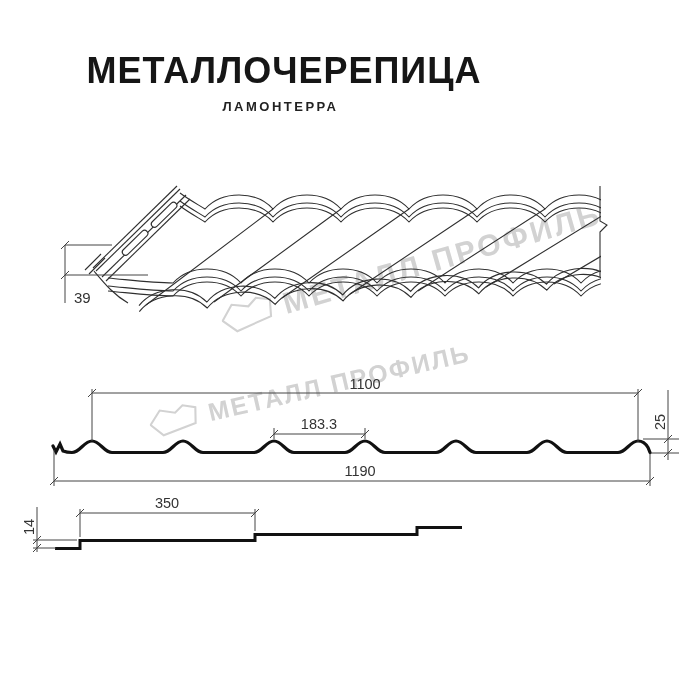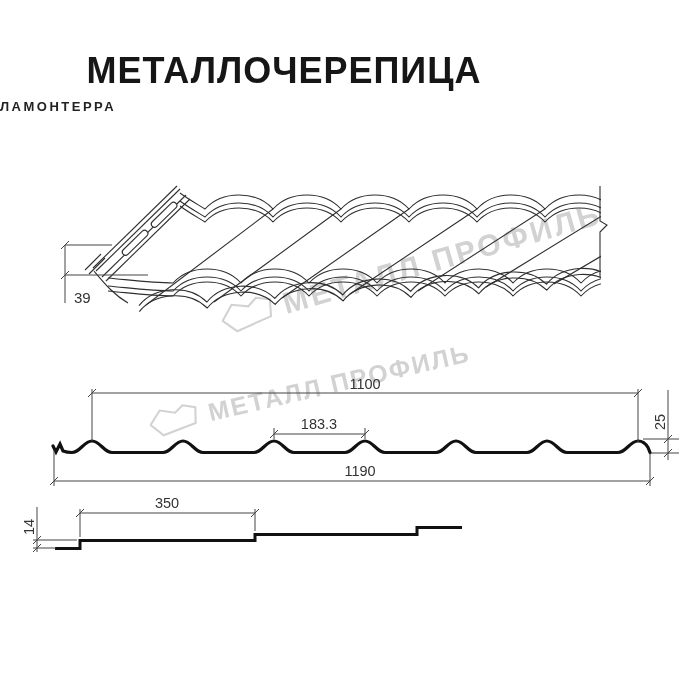--- a/index.html
+++ b/index.html
@@ -5,21 +5,21 @@
   html,body{margin:0;padding:0;background:#ffffff;}
   .page{
     position:relative;width:700px;height:700px;background:#ffffff;
     overflow:hidden;font-family:"Liberation Sans",sans-serif;
   }
   .title{
     position:absolute;top:50px;left:0;width:568px;text-align:center;
     font-size:36px;font-weight:bold;letter-spacing:1px;color:#161616;
   }
   .subtitle{
-    position:absolute;top:99px;left:0;width:561px;text-align:left;
+    position:absolute;top:99px;left:0;width:561px;text-align:center;
     font-size:13px;font-weight:bold;letter-spacing:2.5px;color:#222222;
   }
   .watermark{
     position:absolute;display:flex;align-items:center;gap:10px;
     color:#d2d2d2;font-weight:bold;white-space:nowrap;
     transform-origin:0 50%;
   }
   .wm-top{left:222px;top:302px;transform:rotate(-16deg);font-size:30px;letter-spacing:3px;}
   .wm-mid{left:150px;top:409px;transform:rotate(-13deg);font-size:25px;letter-spacing:2px;}
   .wm-logo{flex:0 0 auto;}

